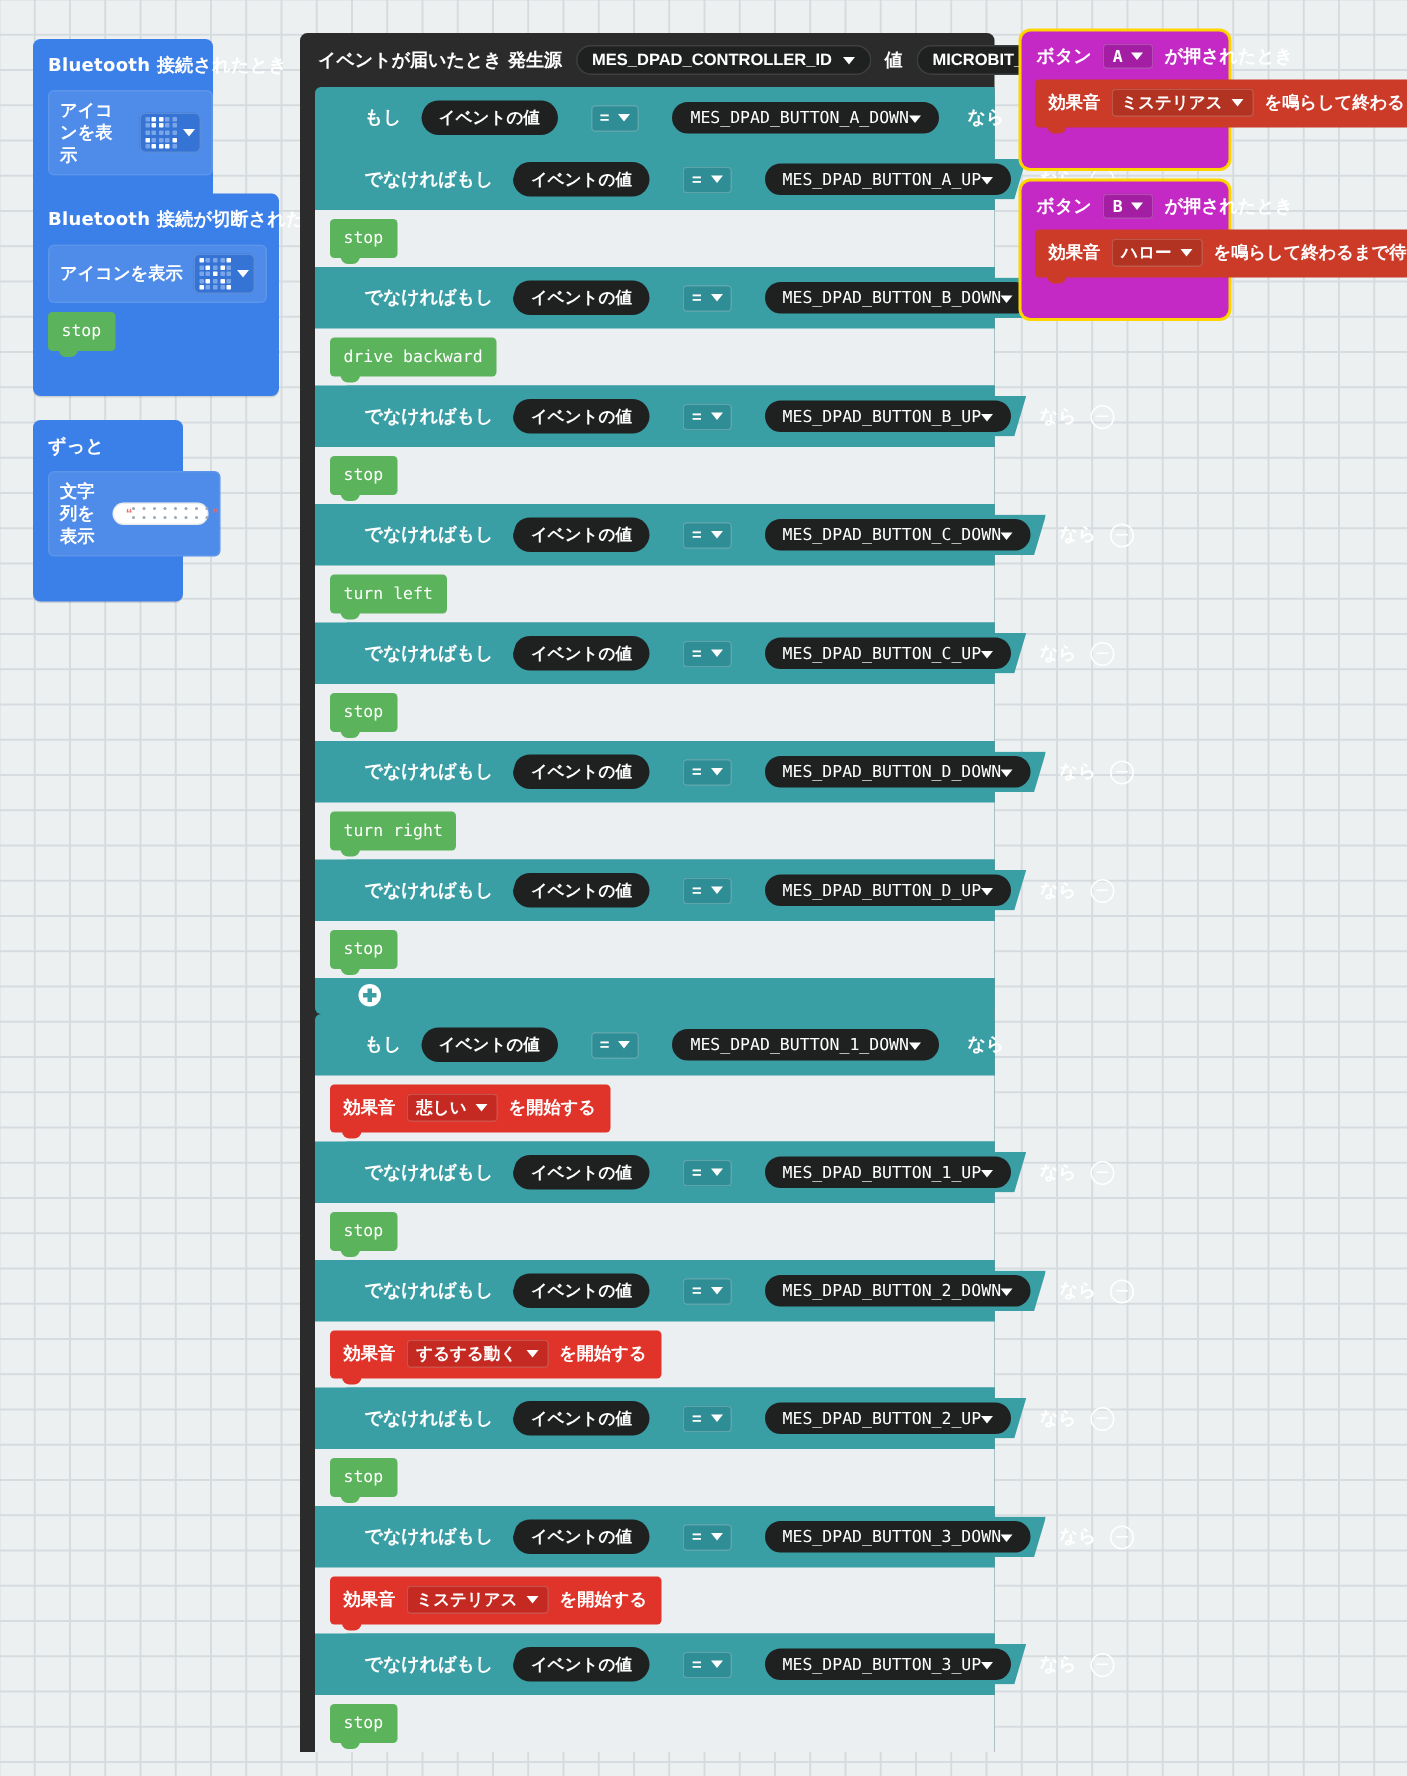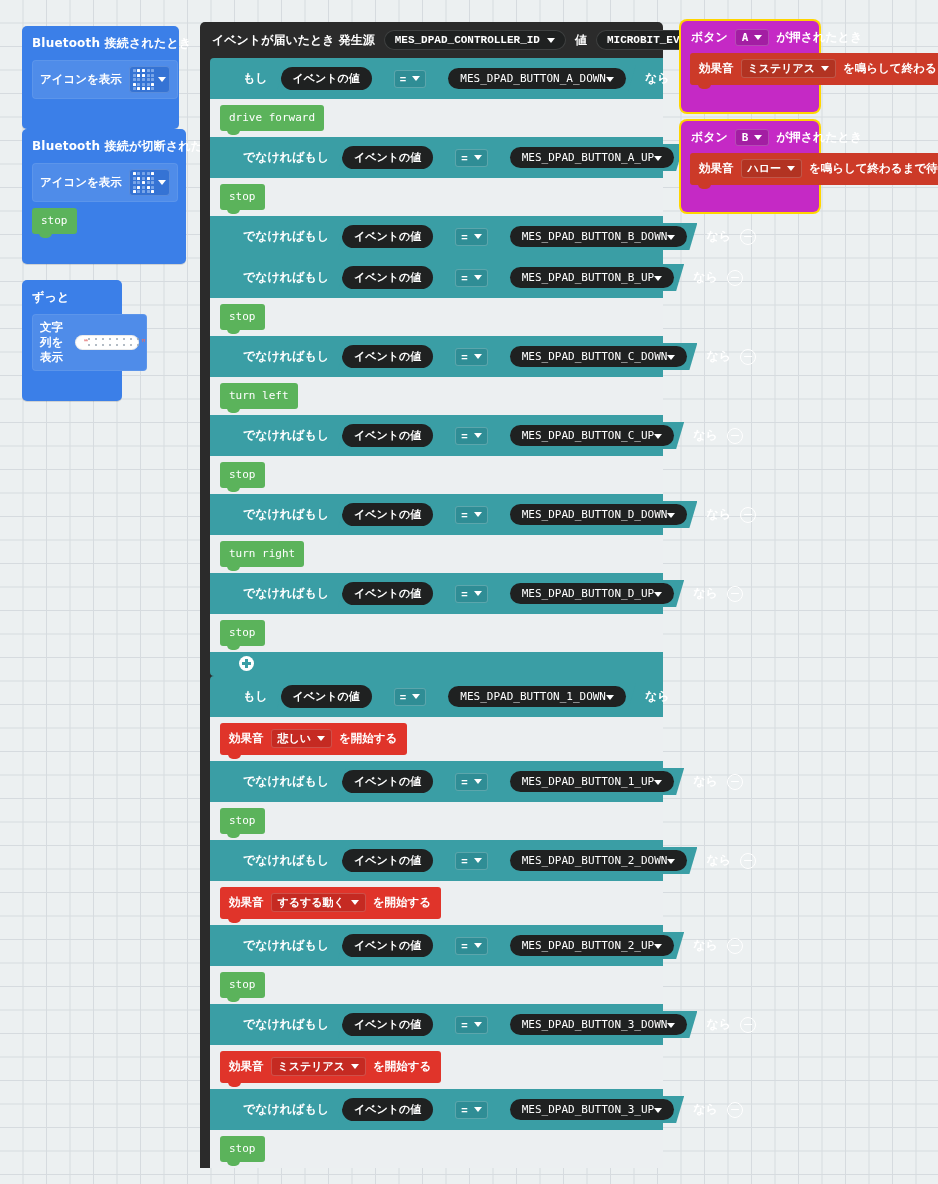--- a/index.html
+++ b/index.html
@@ -99,21 +99,21 @@
   .event-header{
     background:#2b2b2b; color:#fff;
     display:flex; align-items:center; gap:9px;
     padding:8px 12px; border-radius:5px 5px 0 0;
     font-size:12px; font-weight:700; white-space:nowrap;
   }
   .dd-dark{
     background:#1f2121; color:#fff;
     border-radius:12px; padding:4px 11px;
     display:inline-flex; align-items:center; gap:7px;
-    font-family:Liberation Mono, monospace;
+    font-family:Liberation Sans, sans-serif;
     font-size:11px; box-shadow: inset 0 0 0 1px rgba(255,255,255,.14);
   }
   .event-body{ background:#2b2b2b; padding: 0 0 0 10px; }
 
   
   .if-block{ background:#3a9ea5; border-radius:4px 4px 4px 4px; }
   .if-row{
     display:flex; align-items:center; gap:9px;
     padding:7px 10px 7px 12px; color:#fff; font-size:12px; font-weight:700;
     background:#3a9ea5; white-space:nowrap;margin-left:21px;
@@ -194,21 +194,21 @@
   .red-stmt.dark-red{ background:#cc3a28; }
   .red-stmt.dark-red::after{ background:#cc3a28; }
   .dd-red.dark{ background:#b23322; }
 </style>
 </head>
 <body>
 
 <div class="workspace">
   <div class="grid-overlay"></div>
 
-  <div class="blk bt-block" style="left:22px; top:26px; width:157px;">
+  <div class="blk bt-block" style="left:22px; top:26px; width:120px;">
     <div class="bt-hat-title jp">Bluetooth 接続されたとき</div>
     <div class="bt-body">
       <div class="stmt-blue">
         <span class="jp">アイコンを表示</span>
         <span class="matrix-field">
           <span class="matrix" id="m-smile">
               <i></i>
               <i class="on"></i>
               <i class="on"></i>
               <i></i>
@@ -338,23 +338,20 @@
             <span class="bool-hex">
               <span class="rep-oval jp">イベントの値</span>
               <span class="op-box">
                 <span>=</span>
                 <span class="caret"></span>
               </span>
               <span class="rep-oval mono"><span>MES_DPAD_BUTTON_A_DOWN</span><span class="caret"></span></span>
             </span>
             <span class="jp">なら</span>
           </div>
-          <div class="slot">
-            <span class="green-stmt">drive forward</span>
-          </div>
           <div class="if-row">
             <span class="jp">でなければもし</span>
             <span class="bool-hex">
               <span class="rep-oval jp">イベントの値</span>
               <span class="op-box">
                 <span>=</span>
                 <span class="caret"></span>
               </span>
               <span class="rep-oval mono"><span>MES_DPAD_BUTTON_A_UP</span><span class="caret"></span></span>
             </span>
@@ -373,20 +370,23 @@
               <span class="op-box">
                 <span>=</span>
                 <span class="caret"></span>
               </span>
               <span class="rep-oval mono"><span>MES_DPAD_BUTTON_B_DOWN</span><span class="caret"></span></span>
             </span>
             <span class="jp">なら</span>
             <span class="minus-btn">
               <span></span>
             </span>
+          </div>
+          <div class="slot">
+            <span class="green-stmt">drive backward</span>
           </div>
           <div class="if-row">
             <span class="jp">でなければもし</span>
             <span class="bool-hex">
               <span class="rep-oval jp">イベントの値</span>
               <span class="op-box">
                 <span>=</span>
                 <span class="caret"></span>
               </span>
               <span class="rep-oval mono"><span>MES_DPAD_BUTTON_B_UP</span><span class="caret"></span></span>

